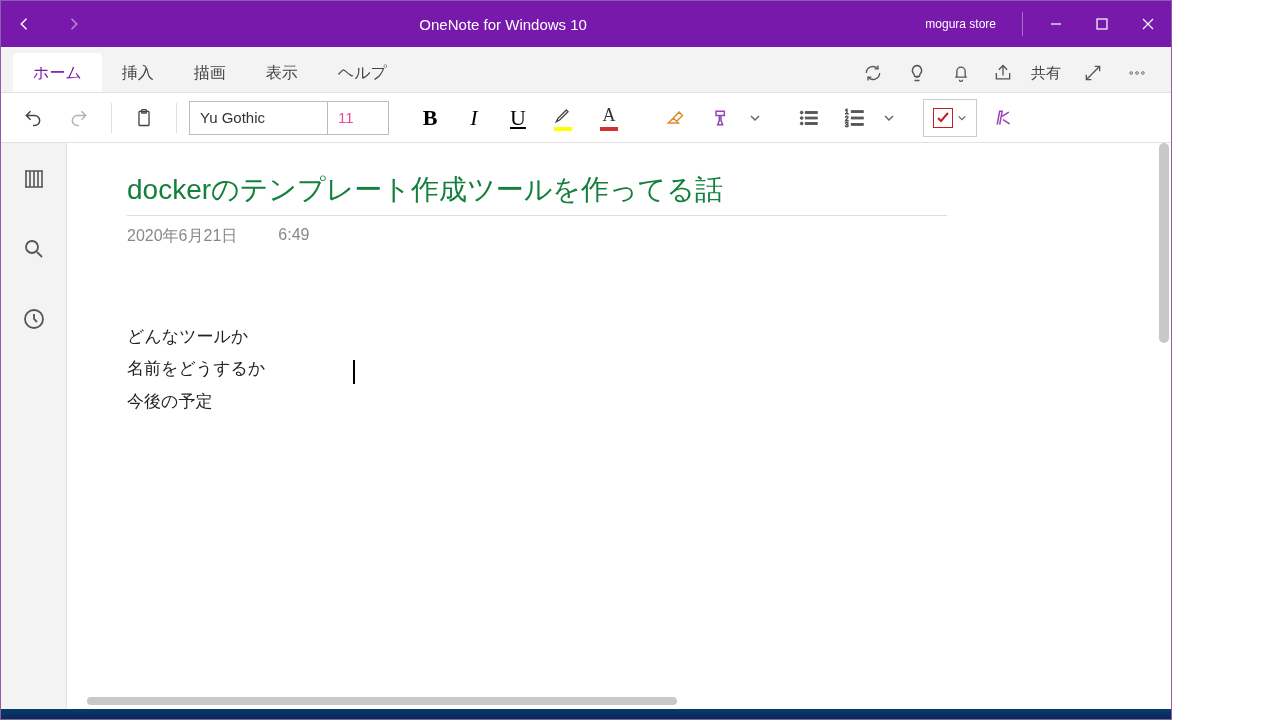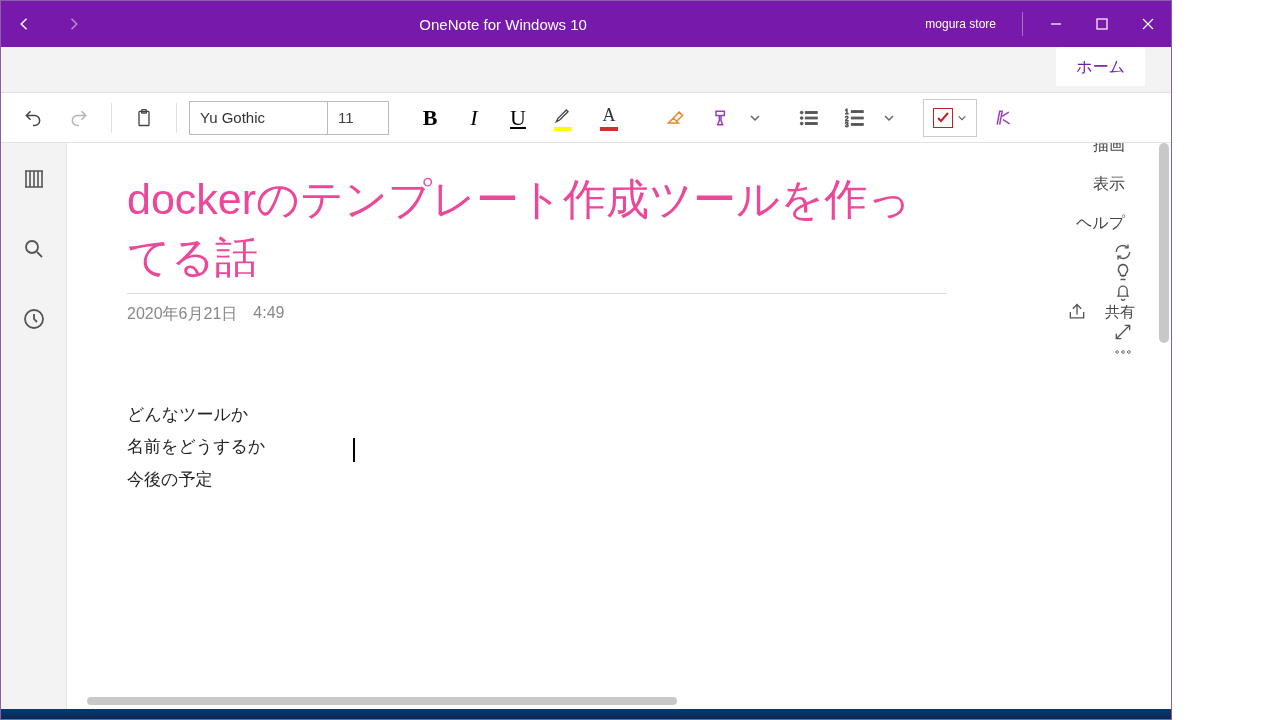--- a/index.html
+++ b/index.html
@@ -11,55 +11,55 @@
   .titlebar .nav-btn { width: 48px; height: 46px; display: flex; align-items: center; justify-content: center; }
   .titlebar .nav-btn svg { width: 18px; height: 18px; stroke: #fff; }
   .titlebar .nav-btn.disabled svg { stroke: #b88dd3; }
   .titlebar .center { flex: 1; text-align: center; font-size: 15px; font-weight: 400; }
   .titlebar .acct { font-size: 12px; padding: 0 16px; }
   .titlebar .vsep { width: 1px; height: 24px; background: #a96fc9; margin: 0 10px; }
   .titlebar .sys-btn { width: 46px; height: 46px; display: flex; align-items: center; justify-content: center; }
   .titlebar .sys-btn svg { width: 12px; height: 12px; stroke: #fff; fill: none; }
 
   
-  .tabstrip { height: 46px; background: #f3f3f3; display: flex; align-items: flex-end; padding: 0 26px; border-bottom: 1px solid #e0e0e0; flex-direction: column; }
+  .tabstrip { height: 46px; background: #f3f3f3; display: flex; align-items: flex-end; padding: 0 12px; border-bottom: 1px solid #e0e0e0; }
   .tab { padding: 10px 20px 8px 20px; font-size: 16px; color: #444; cursor: pointer; }
   .tab.active { background: #fff; color: #7719aa; font-weight: 500; border-top-left-radius: 4px; border-top-right-radius: 4px; }
   .tabstrip .spacer { flex: 1; }
   .tabstrip .ricon { width: 44px; height: 38px; display: flex; align-items: center; justify-content: center; color: #555; }
   .tabstrip .ricon svg { width: 20px; height: 20px; stroke: #555; fill: none; }
   .share-label { font-size: 15px; color: #444; margin-left: 2px; }
 
   
   .ribbon { height: 50px; background: #fff; border-bottom: 1px solid #e2e2e2; display: flex; align-items: center; padding: 0 12px; gap: 6px; }
   .rbtn { width: 40px; height: 40px; display: flex; align-items: center; justify-content: center; border-radius: 2px; }
   .rbtn svg { width: 20px; height: 20px; }
   .fontbox { display: flex; border: 1px solid #bbb; height: 34px; }
   .fontname { width: 138px; padding: 0 10px; font-size: 15px; color: #333; background: #fff; border: none; outline: none; border-right: 1px solid #bbb; }
-  .fontsize { width: 60px; padding: 0 10px; font-size: 15px; color: #404040; background: #fff; border: none; outline: none; }
+  .fontsize { width: 60px; padding: 0 10px; font-size: 15px; color: #ec4899; background: #fff; border: none; outline: none; }
   .fmt { font-size: 22px; font-family: "Times New Roman", serif; text-align: center; width: 38px; }
   .fmt.bold { font-weight: bold; }
   .fmt.italic { font-style: italic; }
   .fmt.under { text-decoration: underline; }
   .swline { display: inline-block; width: 18px; height: 4px; }
   .dropdown-caret { width: 16px; display:flex; align-items:center; justify-content:center;}
   .dropdown-caret svg { width: 12px; height: 12px; stroke:#666; fill:none; }
   .list-btn svg { width:22px; height:22px; stroke:#555; fill:#555;}
   .todo-box { width: 54px; height: 38px; border:1px solid #ccc; display:flex; align-items:center; justify-content:center; gap:4px;}
   .todo-check { width: 20px; height: 20px; border:1.5px solid #c02020; display:flex; align-items:center; justify-content:center;}
   .todo-check svg { width:14px; height:14px; stroke:#c02020; fill:none;}
 
   
   .main { flex:1; display:flex; overflow:hidden; }
   .sidebar { width: 66px; background:#f3f3f3; border-right:1px solid #e4e4e4; display:flex; flex-direction:column; align-items:center; padding-top:16px; gap:30px;}
   .sidebar .sicon { width:40px; height:40px; display:flex; align-items:center; justify-content:center;}
   .sidebar .sicon svg { width:24px; height:24px; stroke:#555; fill:none;}
   .page { flex:1; position:relative; overflow:auto; padding: 24px 60px; }
-  .page-title { font-size: 43px; color:#ec4899; font-weight:400; width: 820px; border-bottom: 1px solid #ddd; padding: 4px 0 6px 0; font-family: "Yu Gothic Light","Segoe UI Light", sans-serif;}
-  .meta { margin-top: 10px; font-size: 16px; color:#888; display:flex; gap:16px;}
+  .page-title { font-size: 28px; color:#15803d; font-weight:400; width: 820px; border-bottom: 1px solid #ddd; padding: 4px 0 6px 0; font-family: "Yu Gothic Light","Segoe UI Light", sans-serif;}
+  .meta { margin-top: 10px; font-size: 16px; color:#888; display:flex; gap:41px;}
   .body { margin-top: 74px; font-size: 17px; color:#222; line-height: 1.9; }
   .cursor { display:inline-block; width:1.5px; height:24px; background:#000; vertical-align:middle; margin-left:88px; margin-top:4px; }
   .vscroll { position:absolute; right:2px; top:0; width:10px; height:200px; background:#c8c8c8; border-radius:5px;}
   .hscroll { position:absolute; left:20px; bottom:4px; width:590px; height:8px; background:#c8c8c8; border-radius:4px;}
 
   
   .taskbar { height: 10px; background: linear-gradient(#0b3a6e,#052a55); }
 
   .sep { width:1px; height:30px; background:#e0e0e0; margin:0 6px;}
 </style>
@@ -256,21 +256,21 @@
         <svg viewBox="0 0 24 24" stroke-width="1.8">
             <circle cx="12" cy="12" r="9"></circle>
             <path d="M12 7v5l3 3"></path>
           </svg>
       </div>
     </div>
     <div class="page">
       <div class="page-title">dockerのテンプレート作成ツールを作ってる話</div>
       <div class="meta">
         <span>2020年6月21日</span>
-        <span>4:49</span>
+        <span>6:49</span>
       </div>
       <div class="body">
         <div>どんなツールか</div>
         <div>
           <span>名前をどうするか</span><span class="cursor"></span>
         </div>
         <div>今後の予定</div>
       </div>
       <div class="vscroll"></div>
       <div class="hscroll"></div>

